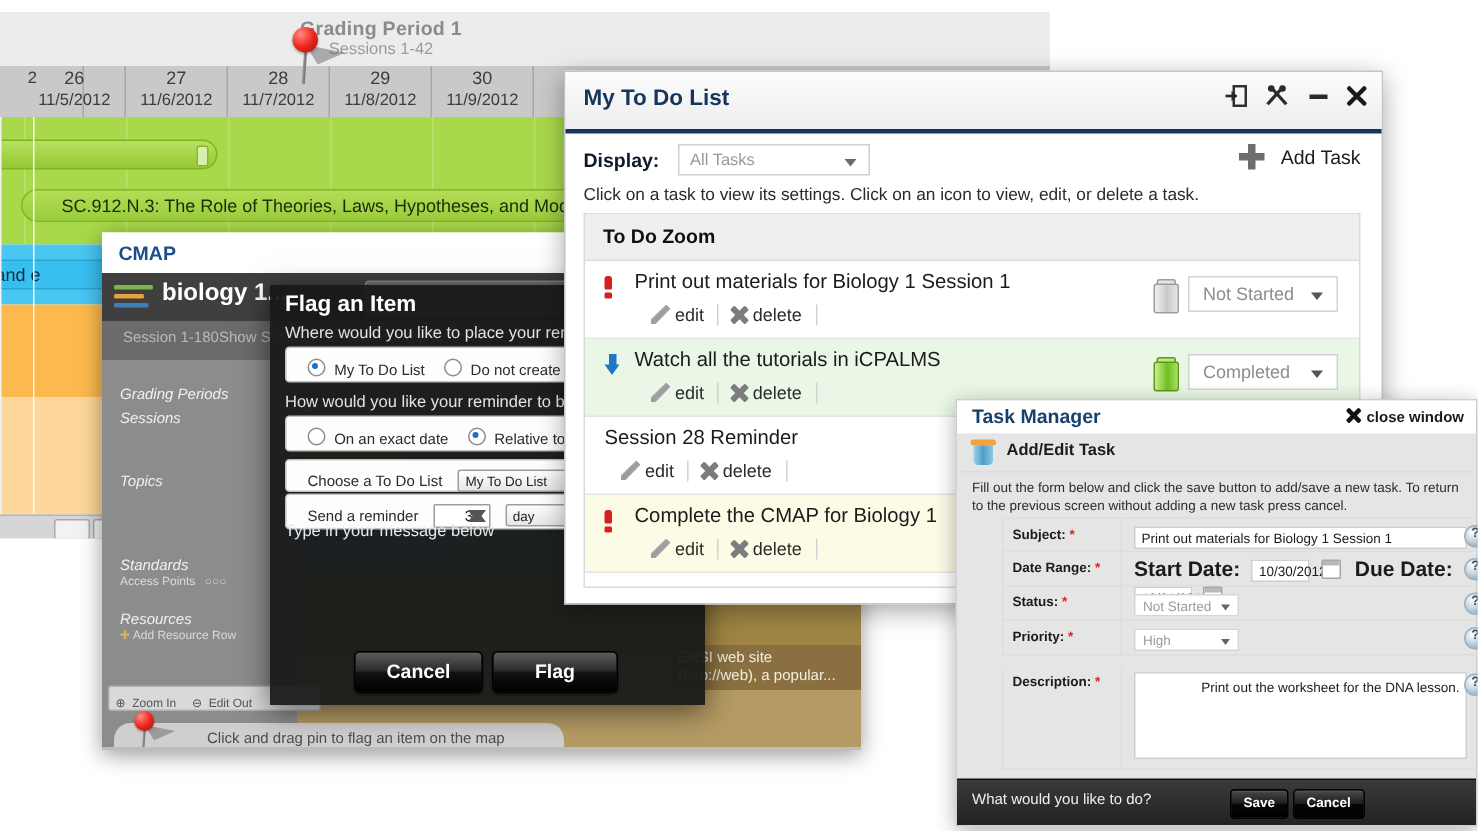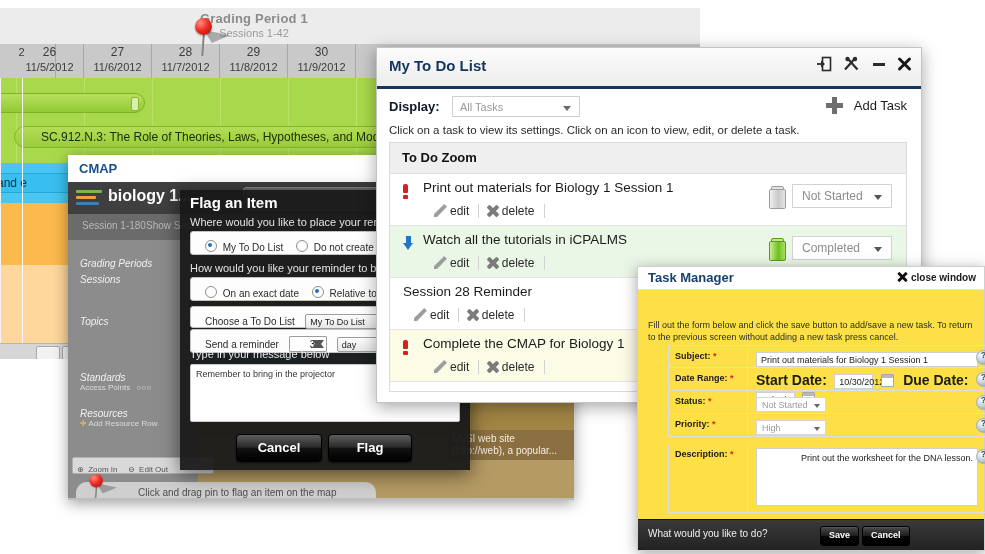--- a/index.html
+++ b/index.html
@@ -277,21 +277,21 @@
     border:1px solid #d2d2d2;background:#fff;font-size:12px;color:#8d8d8d;
     line-height:23px;padding-left:9px;box-sizing:border-box;position:absolute;
   }
   .td-status:after{
     content:"";position:absolute;right:9px;top:10px;border-left:4px solid transparent;
     border-right:4px solid transparent;border-top:5px solid #555;
   }
 
   
   #taskmgr{
-    left:637px;top:266px;width:348px;height:285px;background:#fde047;
+    left:637px;top:266px;width:348px;height:285px;background:#e5e5e5;
     border:1px solid #cfcfcf;box-shadow:0 3px 14px rgba(0,0,0,.35);box-sizing:border-box;
   }
   .tm-titlebar{position:absolute;left:0;top:0;width:346px;height:22px;background:#fff;border-bottom:1px solid #e2e2e2;}
   .tm-title{position:absolute;left:10px;top:3px;font-size:13px;font-weight:bold;color:#17406e;}
   .tm-close{position:absolute;right:8px;top:5px;font-size:10px;font-weight:bold;color:#1a1a1a;}
   .tm-close .xm{display:inline-block;width:10px;height:10px;position:relative;vertical-align:-1px;margin-right:3px;}
   .tm-close .xm:before,.tm-close .xm:after{
     content:"";position:absolute;left:3.5px;top:-1px;width:3px;height:12px;background:#111;border-radius:1px;
   }
   .tm-close .xm:before{transform:rotate(45deg);}
@@ -557,21 +557,20 @@
     <span class="spin" style="margin-left:6px">
       <span>3</span>
       <span class="ar up"></span>
       <span class="ar dn"></span>
     </span>
     <span class="mini-select" style="margin-left:5px;width:52px">day</span>
     <span class="rlbl" style="margin-left:5px">in advan</span>
   </div>
 
   <div class="flag-msglabel">Type in your message below</div>
-  <div class="flag-textarea">Remember to bring in the projector</div>
 
   <div class="blk-btn" style="left:56px;top:244px;width:84px">Cancel</div>
   <div class="blk-btn" style="left:148px;top:244px;width:82px">Flag</div>
 </div>
 
 <div class="layer" id="todo">
   <div class="td-titlebar">
     <div class="td-title">My To Do List</div>
     <div class="td-icons">
       <span class="td-icon">
@@ -681,20 +680,27 @@
 </div>
 
 <div class="layer" id="taskmgr">
   <div class="tm-titlebar">
     <div class="tm-title">Task Manager</div>
     <div class="tm-close">
       <span class="xm"></span><span>close window</span>
     </div>
   </div>
 
+  <div class="tm-subhdr">
+    <div class="tm-trash">
+      <div class="lid"></div>
+        <div class="can"></div>
+    </div>
+    <div class="tm-subtitle">Add/Edit Task</div>
+  </div>
 
   <div class="tm-intro">Fill out the form below and click the save button to add/save a new task. To return to the previous screen without adding a new task press cancel.</div>
 
   <div class="tm-form">
     <div class="tm-frow">
       <div class="tm-flabel">
         <span>Subject:</span>
         <span class="req">*</span>
       </div>
       <div class="tm-fval">

